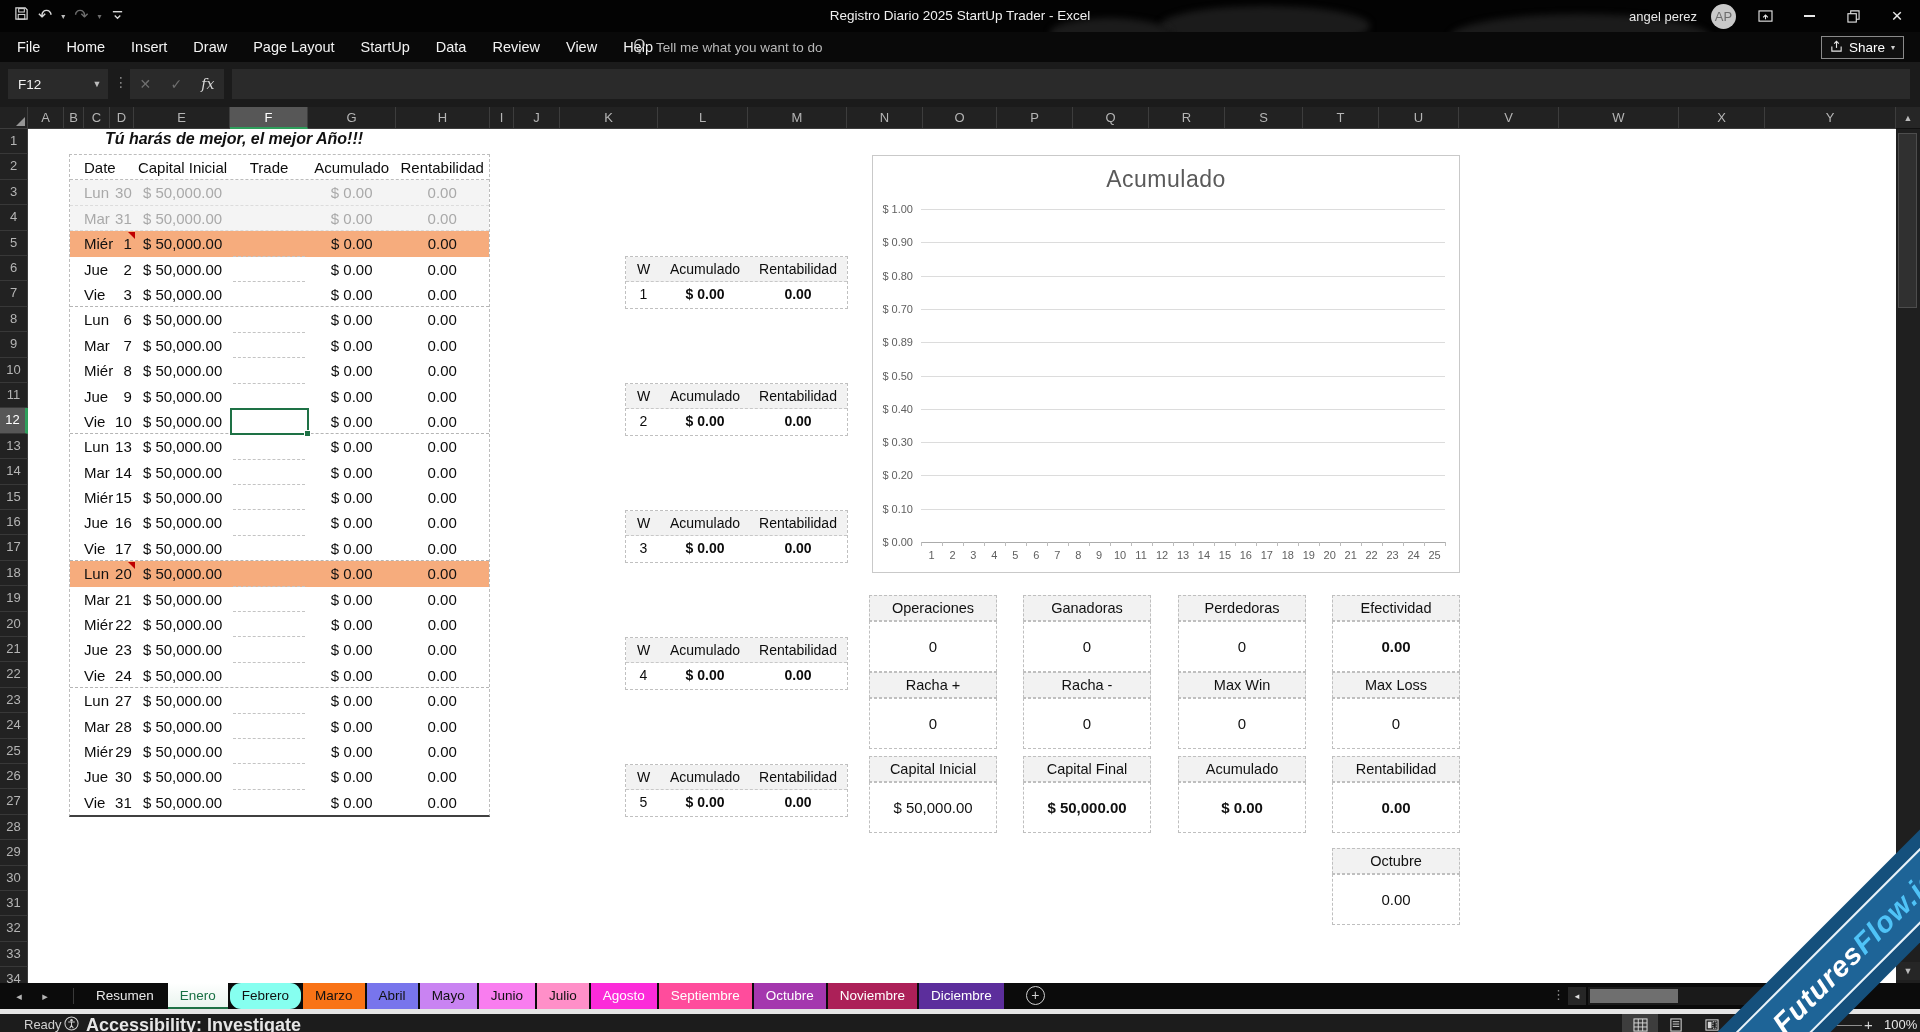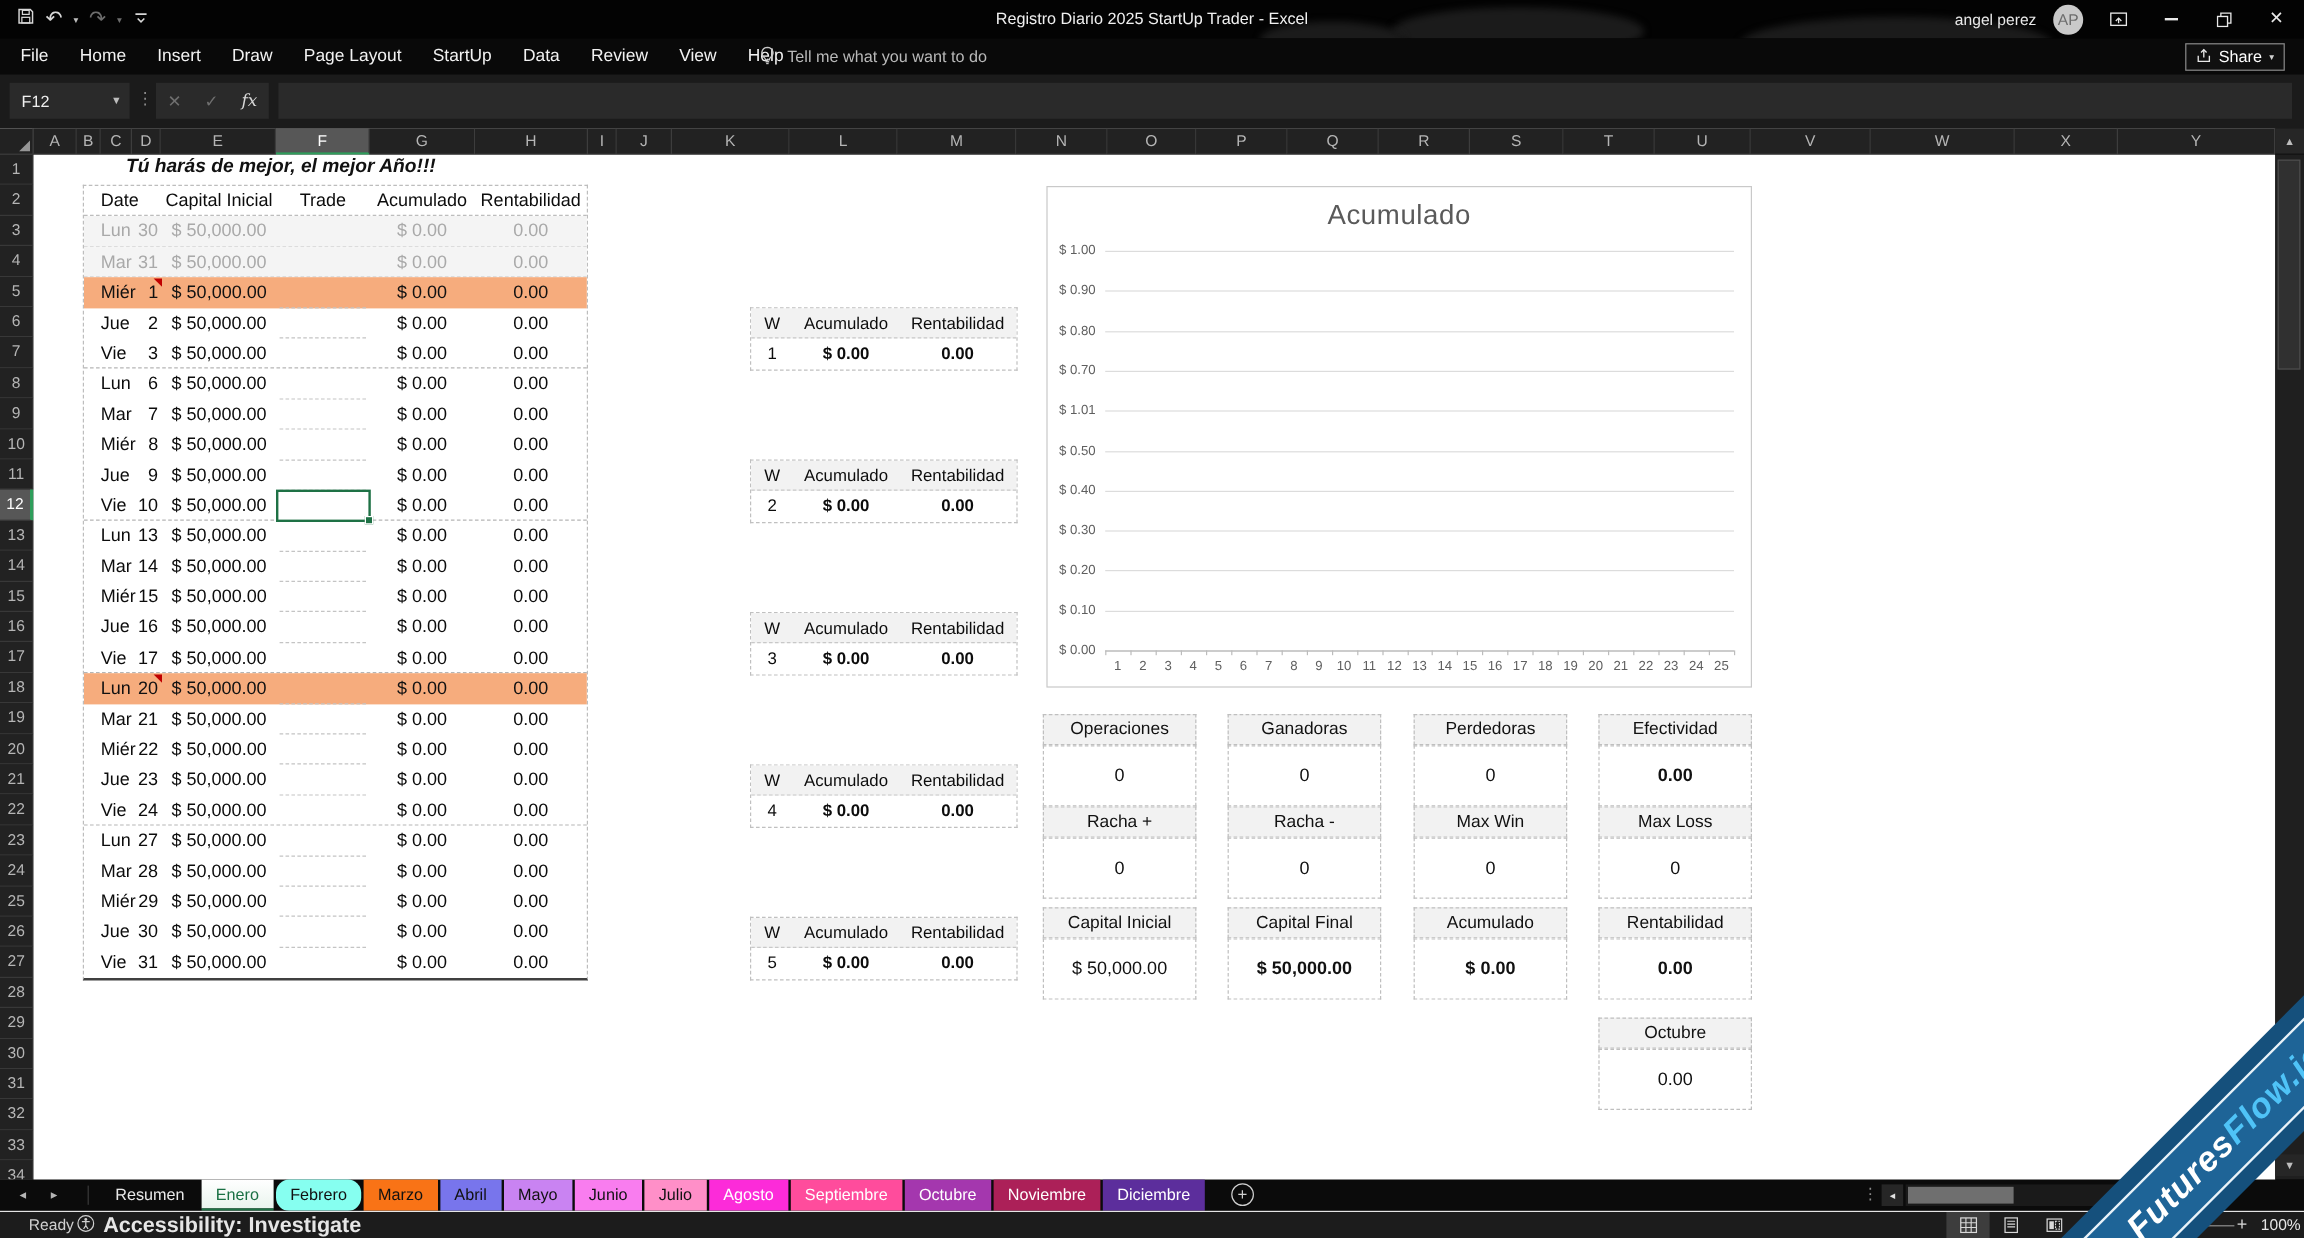--- a/index.html
+++ b/index.html
@@ -107,21 +107,21 @@
   .stab { height:26px; line-height:25px; padding:0 12px; font-size:13.5px; margin-right:2px; white-space:nowrap; }
   .stab.active { background:linear-gradient(#ffffff,#e9f4ee); color:#1A7044; font-weight:normal; border-bottom:2px solid #1E7145; }
   .addsheet { margin-left:20px; margin-top:3px; width:19px; height:19px; border:1.5px solid #cfcfcf; border-radius:50%; color:#cfcfcf; font-size:14px; line-height:16px; text-align:center; }
   .hs-dots { position:absolute; left:1552px; top:4px; color:#8a8a8a; font-size:13px; }
   .hs-left { position:absolute; left:1568px; top:4px; width:18px; height:18px; background:#262626; color:#e0e0e0; font-size:9px; text-align:center; line-height:18px; }
   .hs-track { position:absolute; left:1588px; top:4px; width:198px; height:18px; background:#1a1a1a; }
   .hs-thumb { position:absolute; left:2px; top:2px; width:88px; height:14px; background:#6f6f6f; }
   .hs-right { position:absolute; left:1788px; top:4px; width:18px; height:18px; background:#262626; color:#e0e0e0; font-size:9px; text-align:center; line-height:18px; }
 
   
-  .statusbar { position:absolute; left:0; top:1009px; width:1920px; height:23px; background:#1c1c1c; border-top:1px solid #e5e5e5; color:#d0d0d0; }
+  .statusbar { position:absolute; left:0; top:1009px; width:1920px; height:23px; background:#1c1c1c; border-top:5px solid #e5e5e5; color:#d0d0d0; }
   .sb-ready { position:absolute; left:24px; top:0; line-height:22px; font-size:13px; }
   .sb-acc { position:absolute; left:64px; top:0; height:22px; display:flex; align-items:center; gap:7px; font-size:18px; font-weight:bold; color:#e6e6e6; }
   .sb-views { position:absolute; left:1622px; top:0; height:22px; display:flex; }
   .sb-view { width:36px; height:22px; display:flex; align-items:center; justify-content:center; }
   .sb-view.active { background:#3d3d3d; }
   .sb-zoomline { position:absolute; left:1782px; top:11px; width:80px; height:1px; background:#8f8f8f; }
   .sb-zoomthumb { position:absolute; left:1804px; top:5px; width:4px; height:13px; background:#d8d8d8; }
   .sb-plus { position:absolute; left:1864px; top:0; line-height:22px; font-size:15px; color:#d8d8d8; }
   .sb-zoompct { position:absolute; left:1884px; top:0; line-height:22px; font-size:13px; color:#e6e6e6; }
 
@@ -615,21 +615,21 @@
         <div id="chart-plot">
             <div class="gline" style="left: 48px; width: 524px; top: 53px;"></div>
             <div class="ylab" style="left: 0px; top: 47px;">$ 1.00</div>
             <div class="gline" style="left: 48px; width: 524px; top: 86.3px;"></div>
             <div class="ylab" style="left: 0px; top: 80.3px;">$ 0.90</div>
             <div class="gline" style="left: 48px; width: 524px; top: 119.6px;"></div>
             <div class="ylab" style="left: 0px; top: 113.6px;">$ 0.80</div>
             <div class="gline" style="left: 48px; width: 524px; top: 152.9px;"></div>
             <div class="ylab" style="left: 0px; top: 146.9px;">$ 0.70</div>
             <div class="gline" style="left: 48px; width: 524px; top: 186.2px;"></div>
-            <div class="ylab" style="left: 0px; top: 180.2px;">$ 1.01</div>
+            <div class="ylab" style="left: 0px; top: 180.2px;">$ 0.89</div>
             <div class="gline" style="left: 48px; width: 524px; top: 219.5px;"></div>
             <div class="ylab" style="left: 0px; top: 213.5px;">$ 0.50</div>
             <div class="gline" style="left: 48px; width: 524px; top: 252.8px;"></div>
             <div class="ylab" style="left: 0px; top: 246.8px;">$ 0.40</div>
             <div class="gline" style="left: 48px; width: 524px; top: 286.1px;"></div>
             <div class="ylab" style="left: 0px; top: 280.1px;">$ 0.30</div>
             <div class="gline" style="left: 48px; width: 524px; top: 319.4px;"></div>
             <div class="ylab" style="left: 0px; top: 313.4px;">$ 0.20</div>
             <div class="gline" style="left: 48px; width: 524px; top: 352.7px;"></div>
             <div class="ylab" style="left: 0px; top: 346.7px;">$ 0.10</div>

